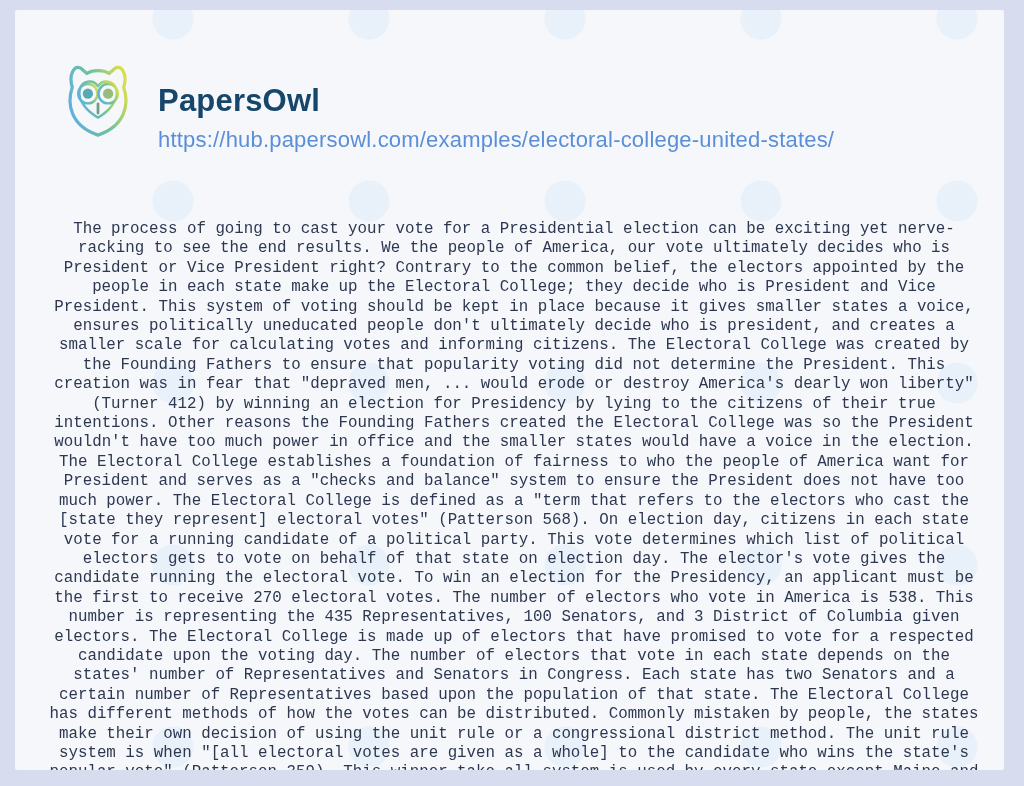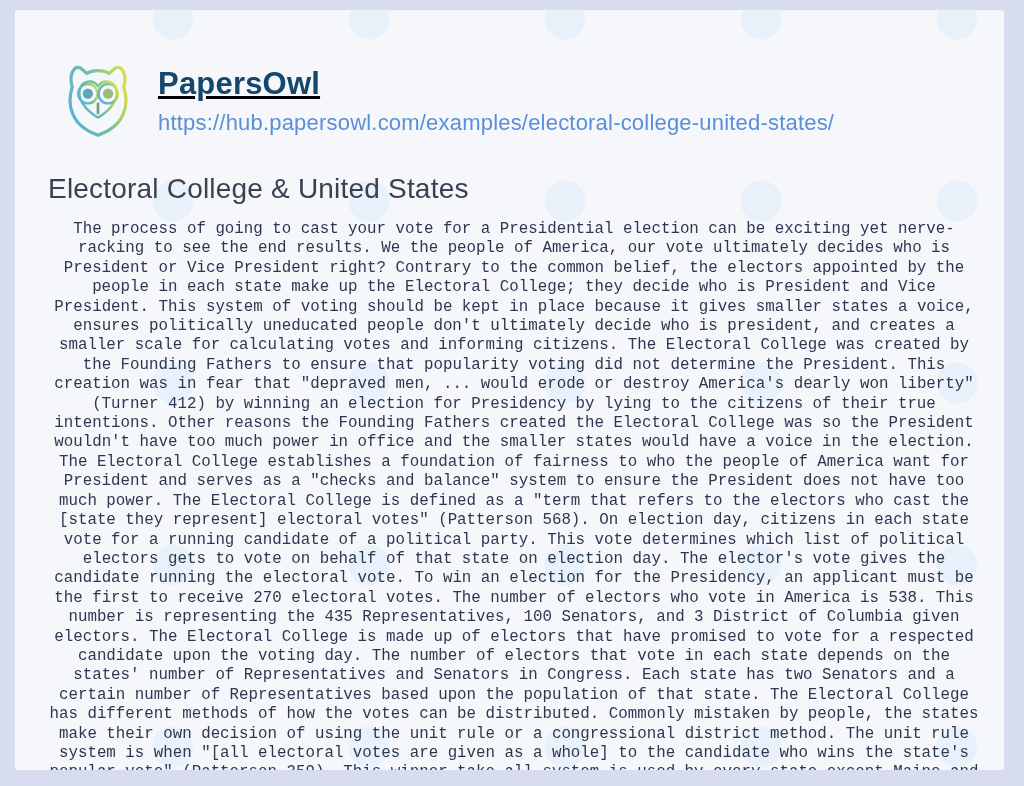--- a/index.html
+++ b/index.html
@@ -26,22 +26,21 @@
     background-size: 196px 182px;
     background-position: 60px 100px;
     border-radius: 2px;
     overflow: hidden;
   }
   .header {
     position: absolute;
     left: 37px;
     top: 45px;
     display: flex;
-    align-items: flex-start;
-    text-decoration: underline;
+    align-items: flex-end;
   }
   .logo {
     width: 92px;
     height: 94px;
     flex: 0 0 auto;
   }
   .brand-block {
     margin-left: 14px;
     padding-top: 12px;
   }
@@ -118,17 +117,16 @@
         <path d="M50,52 L50,62" stroke="#6e9f86" stroke-width="3" stroke-linecap="round"></path>
       </svg>
     </span>
 
     <div class="brand-block">
       <div class="brand-name">PapersOwl</div>
       <a class="page-url" href="#">https://hub.papersowl.com/examples/electoral-college-united-states/</a>
     </div>
   </div>
 
-  <h1 class="article-title">Electoral College &amp; United States</h1>
 
   <p class="article-body">The process of going to cast your vote for a Presidential election can be exciting yet nerve-racking to see the end results. We the people of America, our vote ultimately decides who is President or Vice President right? Contrary to the common belief, the electors appointed by the people in each state make up the Electoral College; they decide who is President and Vice President. This system of voting should be kept in place because it gives smaller states a voice, ensures politically uneducated people don't ultimately decide who is president, and creates a smaller scale for calculating votes and informing citizens. The Electoral College was created by the Founding Fathers to ensure that popularity voting did not determine the President. This creation was in fear that "depraved men, ... would erode or destroy America's dearly won liberty" (Turner 412) by winning an election for Presidency by lying to the citizens of their true intentions. Other reasons the Founding Fathers created the Electoral College was so the President wouldn't have too much power in office and the smaller states would have a voice in the election. The Electoral College establishes a foundation of fairness to who the people of America want for President and serves as a "checks and balance" system to ensure the President does not have too much power. The Electoral College is defined as a "term that refers to the electors who cast the [state they represent] electoral votes" (Patterson 568). On election day, citizens in each state vote for a running candidate of a political party. This vote determines which list of political electors gets to vote on behalf of that state on election day. The elector's vote gives the candidate running the electoral vote. To win an election for the Presidency, an applicant must be the first to receive 270 electoral votes. The number of electors who vote in America is 538. This number is representing the 435 Representatives, 100 Senators, and 3 District of Columbia given electors. The Electoral College is made up of electors that have promised to vote for a respected candidate upon the voting day. The number of electors that vote in each state depends on the states' number of Representatives and Senators in Congress. Each state has two Senators and a certain number of Representatives based upon the population of that state. The Electoral College has different methods of how the votes can be distributed. Commonly mistaken by people, the states make their own decision of using the unit rule or a congressional district method. The unit rule system is when "[all electoral votes are given as a whole] to the candidate who wins the state's popular vote" (Patterson 359). This winner-take-all system is used by every state except Maine and Nebraska. The method that is used by these two states is called the congressional district method. This method uses each district vote separately and the popular vote for the state to determine which candidate gets the electoral votes. Each candidate gets one vote for every district won and two additional votes for winning the states popular vote. For example, if district 1 of Maine votes for candidate A and wins the popular vote, candidate A will receive three electoral votes while candidate B only receives one. The ratio of electoral votes would come out to be 3 to 1 because Maine only has two districts. While the number of electoral votes is based on the number of people in Congress, Congress delegates are</p>
 
 </div>
 
 </body></html>

